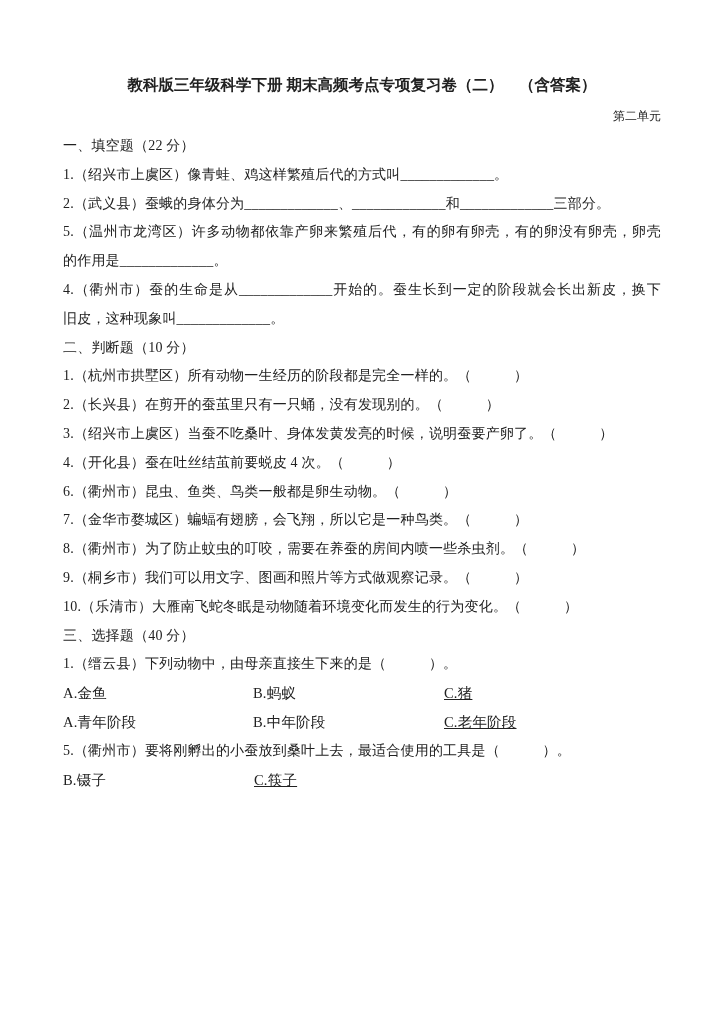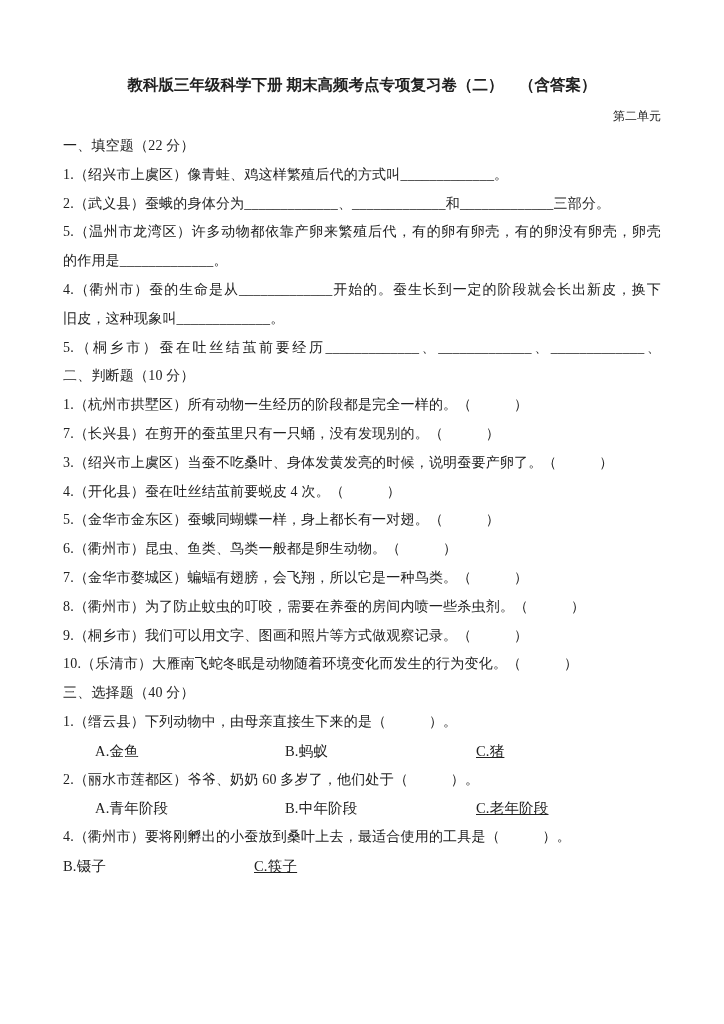--- a/index.html
+++ b/index.html
@@ -38,70 +38,67 @@
   .jfull {
     text-align: justify;
     text-align-last: justify;
   }
   .opts {
     display: flex;
     font-size: 14.5px;
     line-height: 28.8px;
     letter-spacing: 0.2px;
   }
-  .opt-a { width: 190px; margin-left: 32px; }
+  .opt-a { width: 190px; }
   .opt-b { width: 191px; }
   .opt-c { flex: 1; text-decoration: underline; }
 </style>
 </head>
 <body>
 
 <div class="page">
   <div class="content">
 
     <div class="title">教科版三年级科学下册 期末高频考点专项复习卷（二）　（含答案）</div>
     <div class="unit">第二单元</div>
 
     <div class="line">一、填空题（22 分）</div>
     <div class="line">1.（绍兴市上虞区）像青蛙、鸡这样繁殖后代的方式叫_____________。</div>
     <div class="line">2.（武义县）蚕蛾的身体分为_____________、_____________和_____________三部分。</div>
     <div class="line jfull">5.（温州市龙湾区）许多动物都依靠产卵来繁殖后代，有的卵有卵壳，有的卵没有卵壳，卵壳</div>
     <div class="line">的作用是_____________。</div>
     <div class="line jfull">4.（衢州市）蚕的生命是从_____________开始的。蚕生长到一定的阶段就会长出新皮，换下</div>
     <div class="line">旧皮，这种现象叫_____________。</div>
-    <div class="line jfull">5.（桐乡市）蚕在吐丝结茧前要经历_____________、_____________、_____________、</div>
 
     <div class="line">二、判断题（10 分）</div>
     <div class="line">1.（杭州市拱墅区）所有动物一生经历的阶段都是完全一样的。（　　　）</div>
-    <div class="line">7.（长兴县）在剪开的蚕茧里只有一只蛹，没有发现别的。（　　　）</div>
+    <div class="line">2.（长兴县）在剪开的蚕茧里只有一只蛹，没有发现别的。（　　　）</div>
     <div class="line">3.（绍兴市上虞区）当蚕不吃桑叶、身体发黄发亮的时候，说明蚕要产卵了。（　　　）</div>
     <div class="line">4.（开化县）蚕在吐丝结茧前要蜕皮 4 次。（　　　）</div>
-    <div class="line">5.（金华市金东区）蚕蛾同蝴蝶一样，身上都长有一对翅。（　　　）</div>
     <div class="line">6.（衢州市）昆虫、鱼类、鸟类一般都是卵生动物。（　　　）</div>
     <div class="line">7.（金华市婺城区）蝙蝠有翅膀，会飞翔，所以它是一种鸟类。（　　　）</div>
     <div class="line">8.（衢州市）为了防止蚊虫的叮咬，需要在养蚕的房间内喷一些杀虫剂。（　　　）</div>
     <div class="line">9.（桐乡市）我们可以用文字、图画和照片等方式做观察记录。（　　　）</div>
     <div class="line">10.（乐清市）大雁南飞蛇冬眠是动物随着环境变化而发生的行为变化。（　　　）</div>
 
     <div class="line">三、选择题（40 分）</div>
 
     <div class="line">1.（缙云县）下列动物中，由母亲直接生下来的是（　　　）。</div>
     <div class="opts">
       <span class="opt-a">A.金鱼</span>
       <span class="opt-b">B.蚂蚁</span>
       <span class="opt-c">C.猪</span>
     </div>
 
-    <div class="line">2.（丽水市莲都区）爷爷、奶奶 60 多岁了，他们处于（　　　）。</div>
     <div class="opts">
       <span class="opt-a">A.青年阶段</span>
       <span class="opt-b">B.中年阶段</span>
       <span class="opt-c">C.老年阶段</span>
     </div>
 
-    <div class="line">4.（衢州市）要将刚孵出的小蚕放到桑叶上去，最适合使用的工具是（　　　）。</div>
+    <div class="line">5.（衢州市）要将刚孵出的小蚕放到桑叶上去，最适合使用的工具是（　　　）。</div>
     <div class="opts">
       <span class="opt-b">B.镊子</span>
       <span class="opt-c">C.筷子</span>
     </div>
 
   </div>
 </div>
 
 </body></html>

